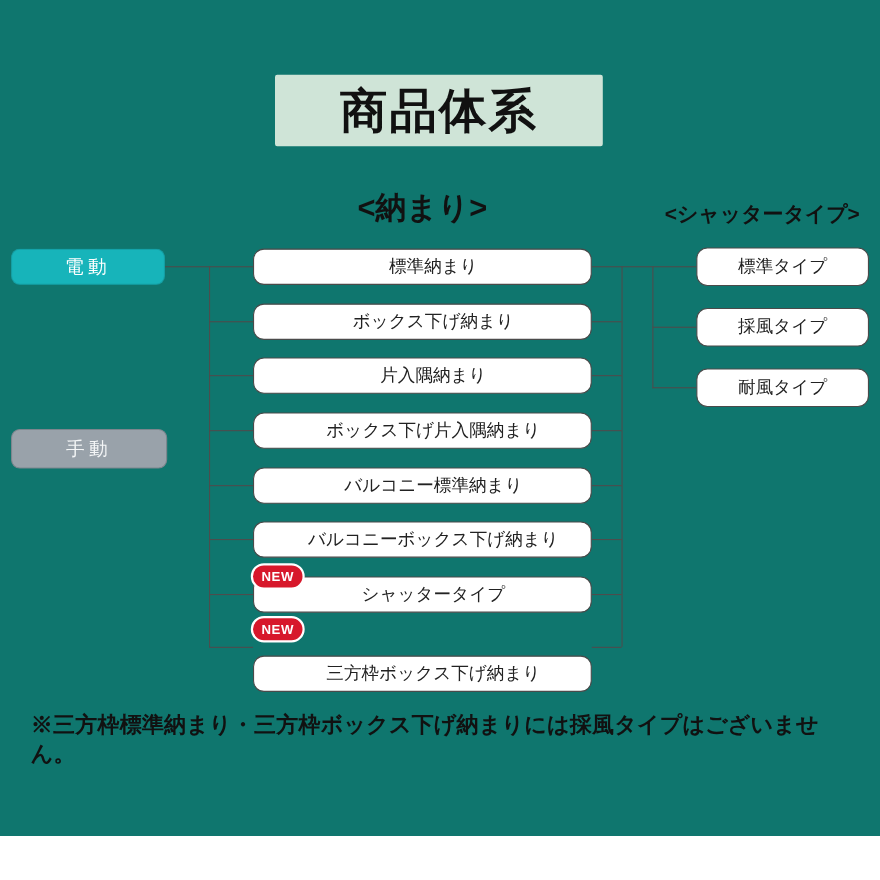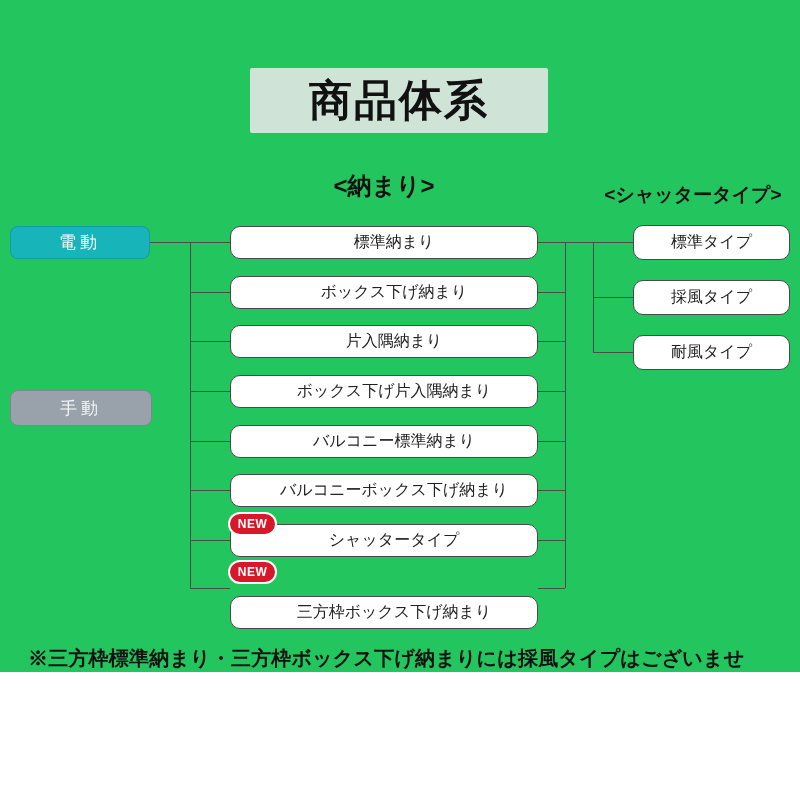--- a/index.html
+++ b/index.html
@@ -1,26 +1,26 @@
 <!DOCTYPE html>
 <html style="--teal: #17b4ba; --gray: #99a2aa; --title-bg: #cfe4d7; --new-red: #d7182b; --line: #4d4d4d;"><head>
 <meta charset="utf-8">
 <style>
   html,body { margin:0; padding:0; background:#fff; }
   .stage {
-    position:relative; width:800px; height:672px; background:#22c55e;
+    position:relative; width:800px; height:760px; background:#0f766e;
     font-family:"Liberation Sans", sans-serif; overflow:hidden; color:#1a1a1a;
   }
   .title-banner {
     position:absolute; left:250px; top:68px; width:298px; height:65px;
     background:var(--title-bg); display:flex; align-items:center; justify-content:center;
     font-size:43px; font-weight:bold; color:#111; letter-spacing:2px; border-radius:2px;
   }
   .col-hdr { position:absolute; font-weight:bold; color:#111; text-align:center; }
-  .hdr-mid   { left:230px; top:170px; width:308px; font-size:24px; }
+  .hdr-mid   { left:230px; top:170px; width:308px; font-size:28px; }
   .hdr-right { left:588px; top:182px; width:210px; font-size:19px; }
   .mode {
     position:absolute; box-sizing:border-box; border-radius:8px;
     display:flex; align-items:center; justify-content:center;
     color:#fff; font-size:17px; letter-spacing:4px;text-align:right;
   }
   .mode-electric { left:10px; top:226px; width:140px; height:33px;
     background:var(--teal); border:1px solid rgba(0,0,0,0.12); }
   .mode-manual { left:10px; top:390px; width:142px; height:36px;
     background:var(--gray); border:1.5px solid #7d868e; color:#f4f6f7; }

